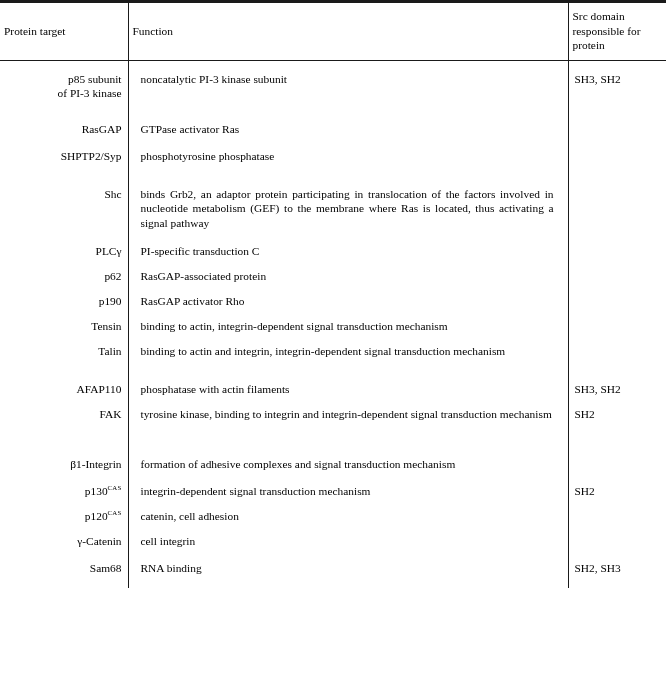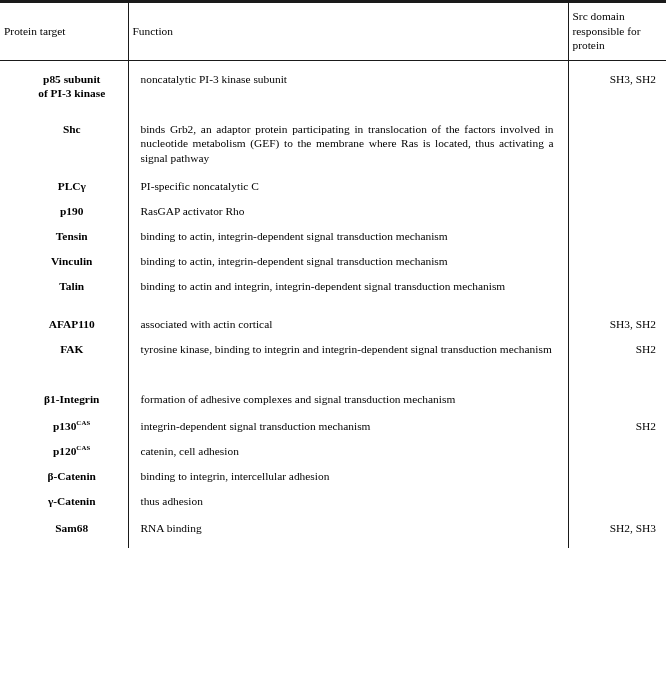--- a/index.html
+++ b/index.html
@@ -47,35 +47,34 @@
   
   thead td {
     vertical-align: middle;
     padding: 6px 4px 7px 4px;
     border-bottom: 1.1px solid #1a1a1a;
   }
   thead td.vline-l { border-left: 1.1px solid #1a1a1a; }
 
   td.col-target {
     vertical-align: top;
-    text-align: center;
+    text-align: right;
     padding: 0 6px 0 22px;
-    font-weight: bold;
   }
   td.col-function {
     vertical-align: top;
     text-align: justify;
     text-justify: inter-word;
     padding: 0 14px 0 12px;
     border-left: 1.1px solid #1a1a1a;
     font-family: Liberation Serif, serif;
   }
   td.col-domain {
     vertical-align: top;
-    text-align: right;
+    text-align: left;
     padding: 0 10px 0 6px;
     border-left: 1.1px solid #1a1a1a;
   }
 
   tbody tr.data-row > td {
     padding-top: 0;
     padding-bottom: 0;
   }
 
   
@@ -170,46 +169,79 @@
         </span>
       </td>
       <td class="col-function">
         <span class="cellbox wrapline">noncatalytic PI-3 kinase subunit</span>
       </td>
       <td class="col-domain">
         <span class="cellbox">SH3, SH2</span>
       </td>
     </tr>
 
-
+    <tr class="data-row h27">
+      <td class="col-target">
+        <span class="cellbox">RasGAP</span>
+      </td>
+      <td class="col-function">
+        <span class="cellbox wrapline">GTPase activator Ras</span>
+      </td>
+      <td class="col-domain">
+        <span class="cellbox"></span>
+      </td>
+    </tr>
+
+    <tr class="data-row h38">
+      <td class="col-target">
+        <span class="cellbox">SHPTP2/Syp</span>
+      </td>
+      <td class="col-function">
+        <span class="cellbox wrapline">phosphotyrosine phosphatase</span>
+      </td>
+      <td class="col-domain">
+        <span class="cellbox"></span>
+      </td>
+    </tr>
 
     <tr class="data-row h57">
       <td class="col-target">
         <span class="cellbox">Shc</span>
       </td>
       <td class="col-function">
         <span class="cellbox wrapline">binds Grb2, an adaptor protein participating in translocation of the factors involved in nucleotide metabolism (GEF) to the membrane where Ras is located, thus activating a signal pathway</span>
       </td>
       <td class="col-domain">
         <span class="cellbox"></span>
       </td>
     </tr>
 
     <tr class="data-row h25">
       <td class="col-target">
         <span class="cellbox">PLCγ</span>
       </td>
       <td class="col-function">
-        <span class="cellbox wrapline">PI-specific noncatalytic C</span>
-      </td>
-      <td class="col-domain">
-        <span class="cellbox"></span>
-      </td>
-    </tr>
-
+        <span class="cellbox wrapline">PI-specific transduction C</span>
+      </td>
+      <td class="col-domain">
+        <span class="cellbox"></span>
+      </td>
+    </tr>
+
+    <tr class="data-row h25">
+      <td class="col-target">
+        <span class="cellbox">p62</span>
+      </td>
+      <td class="col-function">
+        <span class="cellbox wrapline">RasGAP-associated protein</span>
+      </td>
+      <td class="col-domain">
+        <span class="cellbox"></span>
+      </td>
+    </tr>
 
     <tr class="data-row h25">
       <td class="col-target">
         <span class="cellbox">p190</span>
       </td>
       <td class="col-function">
         <span class="cellbox wrapline">RasGAP activator Rho</span>
       </td>
       <td class="col-domain">
         <span class="cellbox"></span>
@@ -221,52 +253,41 @@
         <span class="cellbox">Tensin</span>
       </td>
       <td class="col-function">
         <span class="cellbox wrapline">binding to actin, integrin-dependent signal transduction mechanism</span>
       </td>
       <td class="col-domain">
         <span class="cellbox"></span>
       </td>
     </tr>
 
-    <tr class="data-row h25">
-      <td class="col-target">
-        <span class="cellbox">Vinculin</span>
-      </td>
-      <td class="col-function">
-        <span class="cellbox wrapline">binding to actin, integrin-dependent signal transduction mechanism</span>
-      </td>
-      <td class="col-domain">
-        <span class="cellbox"></span>
-      </td>
-    </tr>
 
 
     <tr class="data-row h38">
       <td class="col-target">
         <span class="cellbox">Talin</span>
       </td>
       <td class="col-function">
         <span class="cellbox wrapline">binding to actin and integrin, integrin-dependent signal transduction mechanism</span>
       </td>
       <td class="col-domain">
         <span class="cellbox"></span>
       </td>
     </tr>
 
 
     <tr class="data-row h25">
       <td class="col-target">
         <span class="cellbox">AFAP110</span>
       </td>
       <td class="col-function">
-        <span class="cellbox wrapline">associated with actin cortical</span>
+        <span class="cellbox wrapline">phosphatase with actin filaments</span>
       </td>
       <td class="col-domain">
         <span class="cellbox">SH3, SH2</span>
       </td>
     </tr>
 
     <tr class="data-row h50">
       <td class="col-target">
         <span class="cellbox">FAK</span>
       </td>
@@ -307,38 +328,27 @@
         <span class="cellbox"><span>p120</span><sup class="smallcaps">CAS</sup></span>
       </td>
       <td class="col-function">
         <span class="cellbox wrapline">catenin, cell adhesion</span>
       </td>
       <td class="col-domain">
         <span class="cellbox"></span>
       </td>
     </tr>
 
-    <tr class="data-row h25">
-      <td class="col-target">
-        <span class="cellbox">β-Catenin</span>
-      </td>
-      <td class="col-function">
-        <span class="cellbox wrapline">binding to integrin, intercellular adhesion</span>
-      </td>
-      <td class="col-domain">
-        <span class="cellbox"></span>
-      </td>
-    </tr>
 
     <tr class="data-row h27">
       <td class="col-target">
         <span class="cellbox">γ-Catenin</span>
       </td>
       <td class="col-function">
-        <span class="cellbox wrapline">thus adhesion</span>
+        <span class="cellbox wrapline">cell integrin</span>
       </td>
       <td class="col-domain">
         <span class="cellbox"></span>
       </td>
     </tr>
 
     <tr class="data-row h27">
       <td class="col-target">
         <span class="cellbox">Sam68</span>
       </td>

